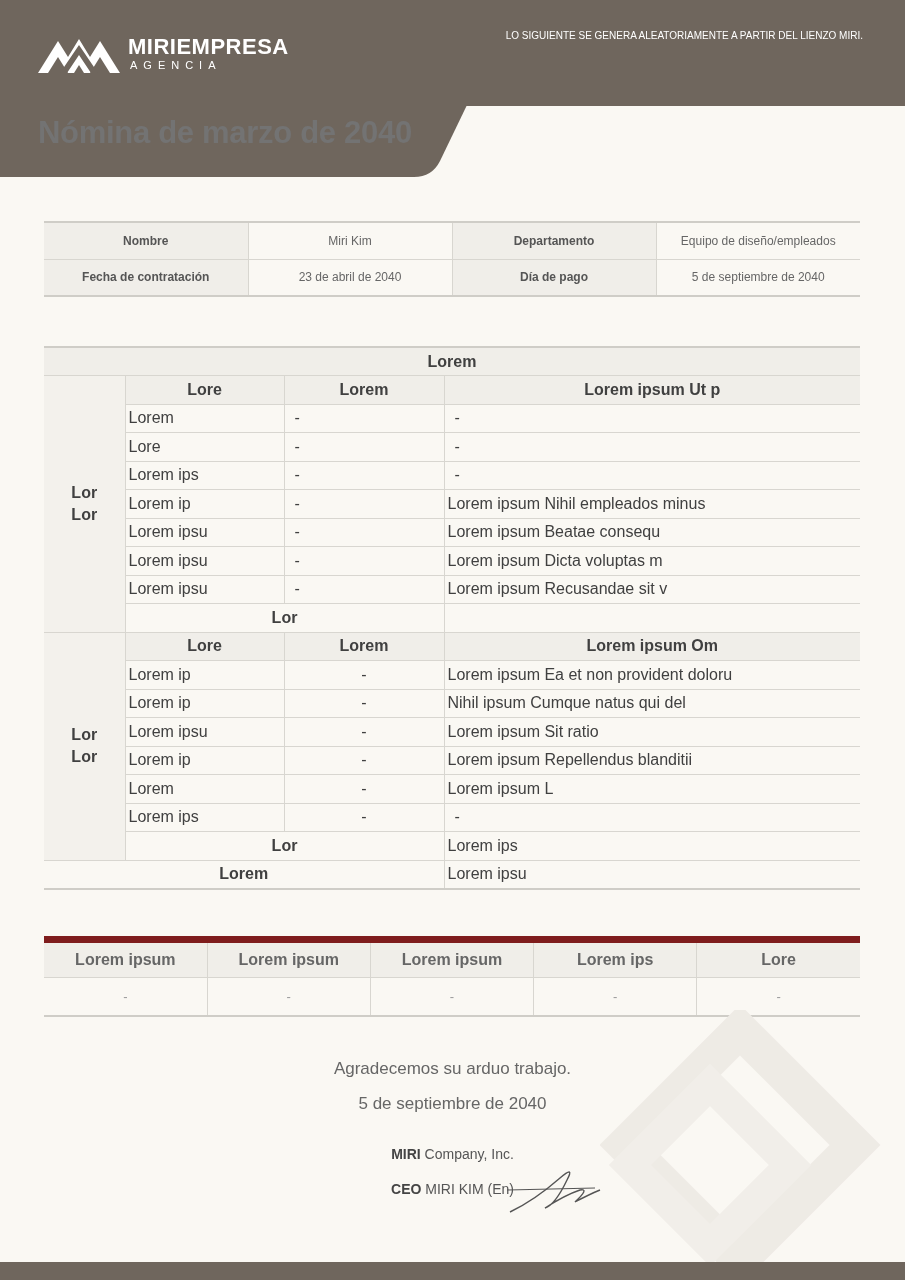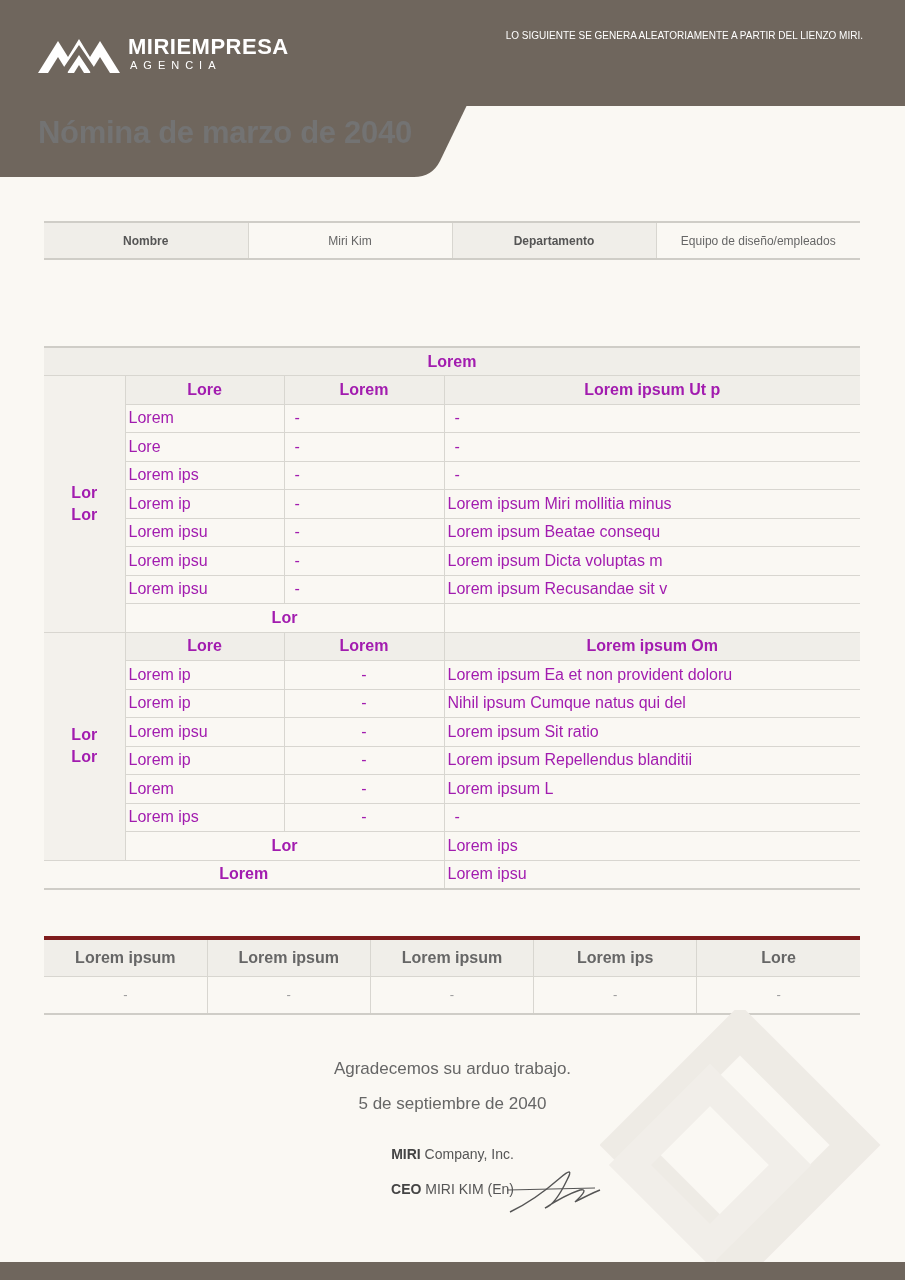--- a/index.html
+++ b/index.html
@@ -32,32 +32,32 @@
     font-size: 31px; font-weight: bold; letter-spacing: -0.3px;
   }
   table { border-collapse: collapse; position: absolute; left: 44px; width: 816px; }
   td, th { border: 1px solid #d8d6d0; }
   .info td { height: 37px; text-align: center; font-size: 12px; color: #666; }
   .info { top: 221px; border-top: 2px solid #cfcdc7; border-bottom: 2px solid #cfcdc7; }
   .info td.lbl { background: #f0eee9; font-weight: bold; color: #555; }
   .info tr td:first-child { border-left: none; }
   .info tr td:last-child { border-right: none; }
 
-  .main { top: 346px; font-size: 16px; color: #a21caf; }
+  .main { top: 346px; font-size: 16px; color: #404040; }
   .main td { height: 28.5px; padding: 0 3px; }
   .main tr td:first-child { border-left: none; }
   .main tr td:last-child { border-right: none; }
   .main .hd { background: #f0eee9; font-weight: bold; text-align: center; }
   .main .grp { background: #f3f1ec; font-weight: bold; text-align: center; line-height: 22px; }
   .main .c { text-align: center; }
   .main .dash { padding-left: 10px; }
   .main .bold { font-weight: bold; text-align: center; }
   .main { border-top: 2px solid #cfcdc7; border-bottom: 2px solid #cfcdc7; }
 
-  .sum { top: 936px; border-top: 4px solid #7f1d1d; border-bottom: 2px solid #cfcdc7; }
+  .sum { top: 936px; border-top: 7px solid #7f1d1d; border-bottom: 2px solid #cfcdc7; }
   .sum td { height: 38px; text-align: center; width: 20%; font-size: 16px; }
   .sum td.lbl { background: #f0eee9; font-weight: bold; color: #666; }
   .sum td.v { color: #999; font-size: 13px; }
   .sum tr td:first-child { border-left: none; }
   .sum tr td:last-child { border-right: none; }
 
   .deco { position: absolute; left: 600px; top: 1010px; }
   .closing { position: absolute; left: 0; width: 905px; text-align: center; color: #666; font-size: 17px; }
   .company { position: absolute; left: 0; width: 905px; text-align: center; color: #555; font-size: 14px; }
   .company b { color: #444; }
@@ -91,20 +91,26 @@
 <div class="title">Nómina de marzo de 2040</div>
 
 <table class="info">
   <tbody>
       <tr>
     <td class="lbl" style="width:204px">Nombre</td>
     <td style="width:204px">Miri Kim</td>
     <td class="lbl" style="width:204px">Departamento</td>
     <td style="width:204px">Equipo de diseño/empleados</td>
   </tr>
+  <tr>
+    <td class="lbl">Fecha de contratación</td>
+    <td>23 de abril de 2040</td>
+    <td class="lbl">Día de pago</td>
+    <td>5 de septiembre de 2040</td>
+  </tr>
 </tbody>
   </table>
 
 <table class="main">
   <tbody>
       <tr>
     <td colspan="4" class="hd">Lorem</td>
   </tr>
 
   <tr>
@@ -124,21 +130,21 @@
         <td class="dash">-</td>
       </tr>
   <tr>
         <td>Lorem ips</td>
         <td class="dash">-</td>
         <td class="dash">-</td>
       </tr>
   <tr>
         <td>Lorem ip</td>
         <td class="dash">-</td>
-        <td>Lorem ipsum Miri mollitia minus</td>
+        <td>Lorem ipsum Nihil empleados minus</td>
       </tr>
   <tr>
         <td>Lorem ipsu</td>
         <td class="dash">-</td>
         <td>Lorem ipsum Beatae consequ</td>
       </tr>
   <tr>
         <td>Lorem ipsu</td>
         <td class="dash">-</td>
         <td>Lorem ipsum Dicta voluptas m</td>

